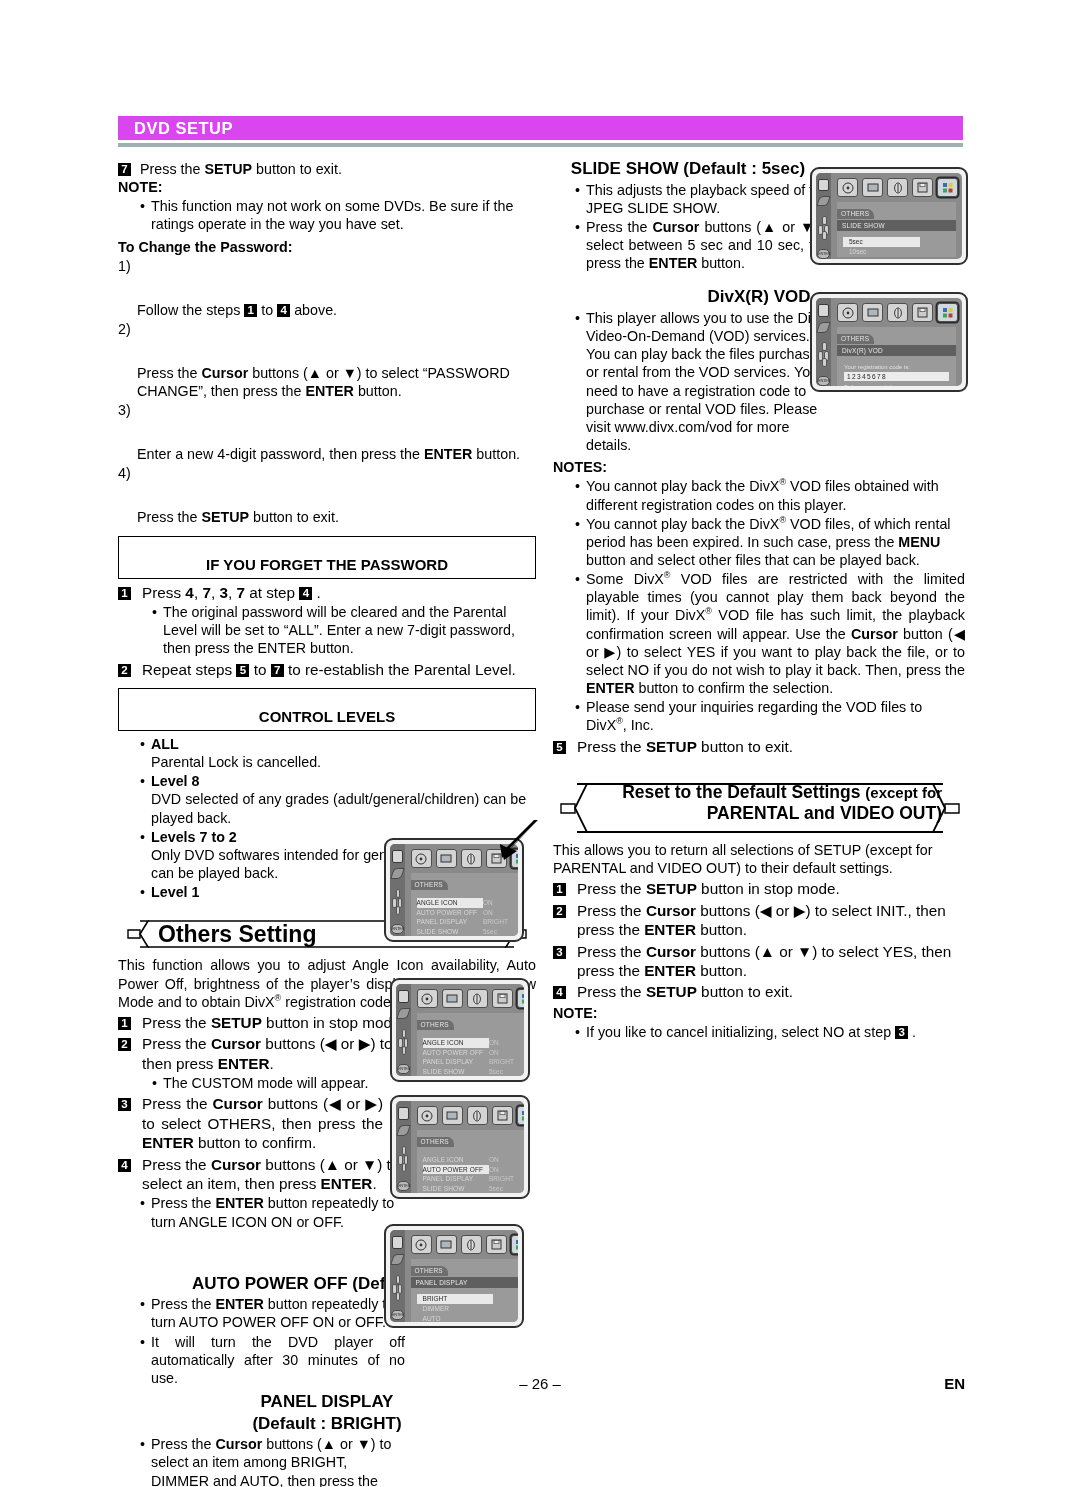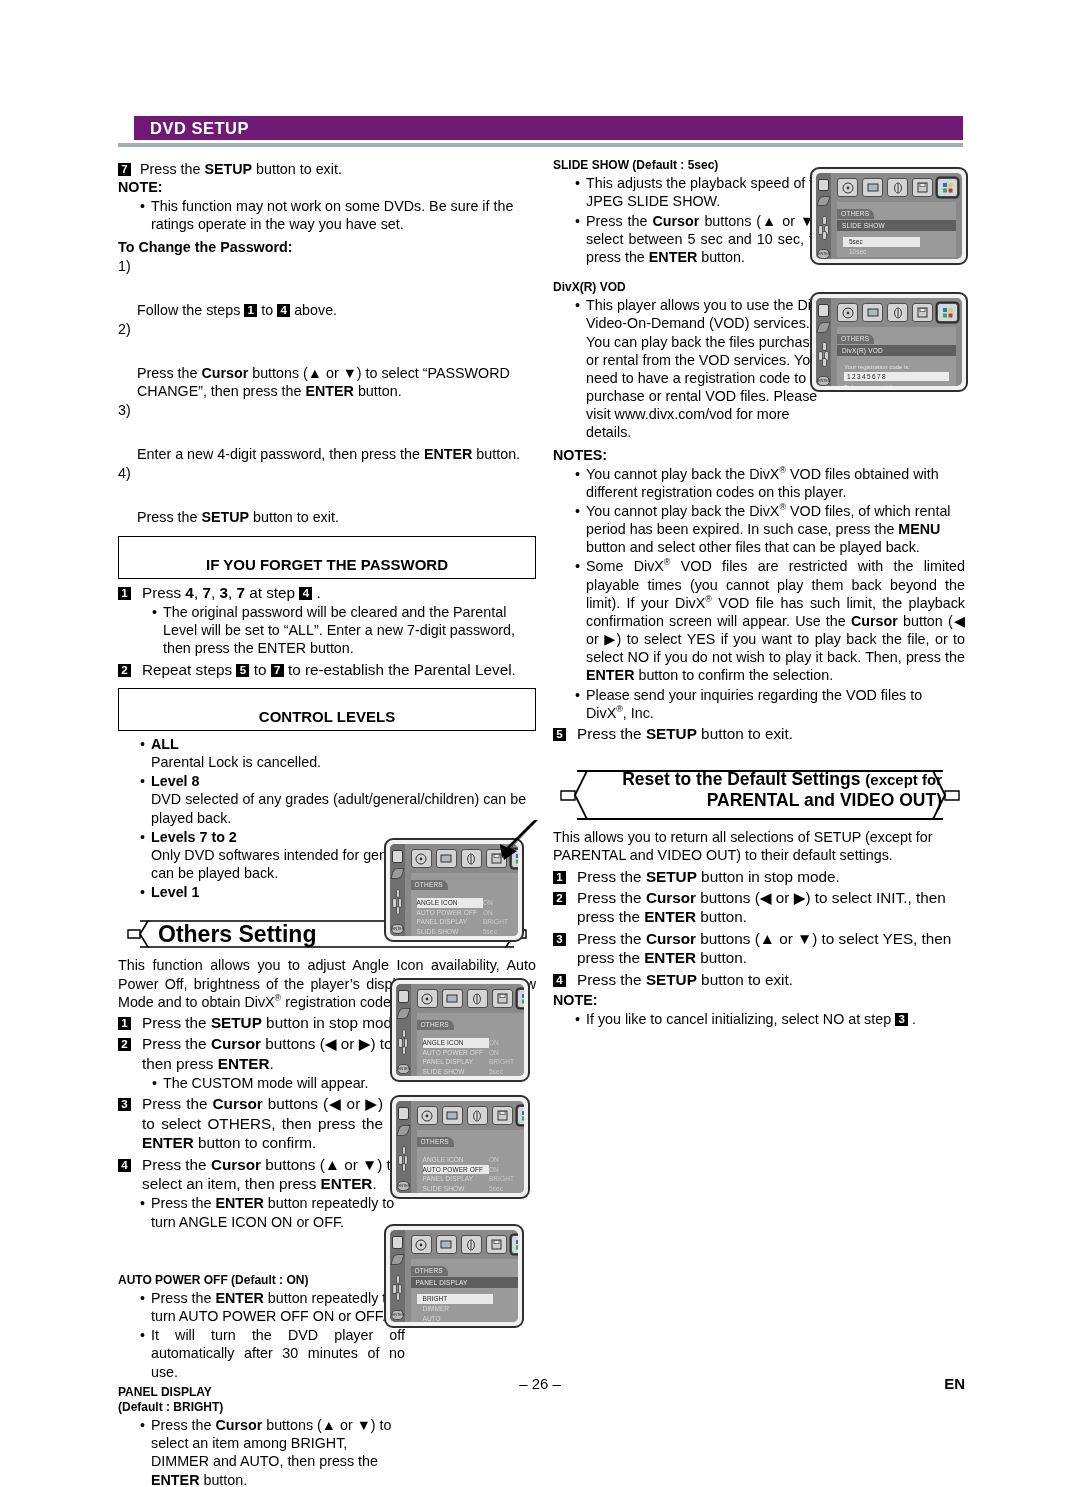--- a/index.html
+++ b/index.html
@@ -1,21 +1,21 @@
 <!DOCTYPE html>
 <html><head>
 <meta charset="utf-8">
 <style>
   html,body{margin:0;padding:0;background:#ffffff;}
   body{width:1080px;height:1487px;position:relative;font-family:"Liberation Sans",sans-serif;color:#000;}
   .page{position:absolute;left:0;top:0;width:1080px;height:1487px;}
 
   
   .hdr-wrap{position:absolute;left:118px;top:116px;width:845px;}
-  .hdr-band{height:24px;background:#701a75;display:flex;align-items:center;margin-left:16px;}
+  .hdr-band{height:24px;background:#d946ef;display:flex;align-items:center;}
   .hdr-band span{color:#ffffff;font-weight:bold;font-size:16.5px;letter-spacing:.5px;padding-left:16px;}
   .hdr-rule{height:4px;background:#9fb0b3;margin-top:3px;}
 
   
   .col{position:absolute;font-size:14.3px;line-height:1.27;}
   .col-l{left:118px;top:158px;width:418px;}
   .col-r{left:553px;top:158px;width:412px;}
 
   p{margin:0;}
   .b{font-weight:bold;}
@@ -48,21 +48,21 @@
            padding:18px 0 4px;margin:9px 0 4px;}
 
   
   .ribbon{position:relative;margin:16px 0 5px;height:34px;}
   .ribbon.two{height:56px;}
   .ribbon svg{position:absolute;left:0;top:0;}
   .ribbon .rtext{position:absolute;left:40px;top:3px;font-weight:bold;font-size:23px;}
   .ribbon.two .rtext{left:34px;top:2px;font-size:17.5px;line-height:1.2;width:355px;text-align:right;}
   .ribbon.two .rtext .small{font-size:15px;}
 
-  .sect-h{font-weight:bold;font-size:12px;margin-top:9px;}
+  .sect-h{font-weight:bold;font-size:17px;margin-top:9px;text-align:center;}
 
   .sup{font-size:9px;vertical-align:super;}
 
   
   .osd{position:absolute;background:#f2f2f2;border:2px solid #2f2f2f;border-radius:9px;
        box-sizing:border-box;padding:4px;}
   .osd-inner{position:relative;width:100%;height:100%;background:#8a8a8a;border-radius:5px;
              overflow:hidden;display:flex;}
   .osd-left{width:17%;background:#6f6f6f;display:flex;flex-direction:column;align-items:center;
             padding-top:6px;gap:5px;}

